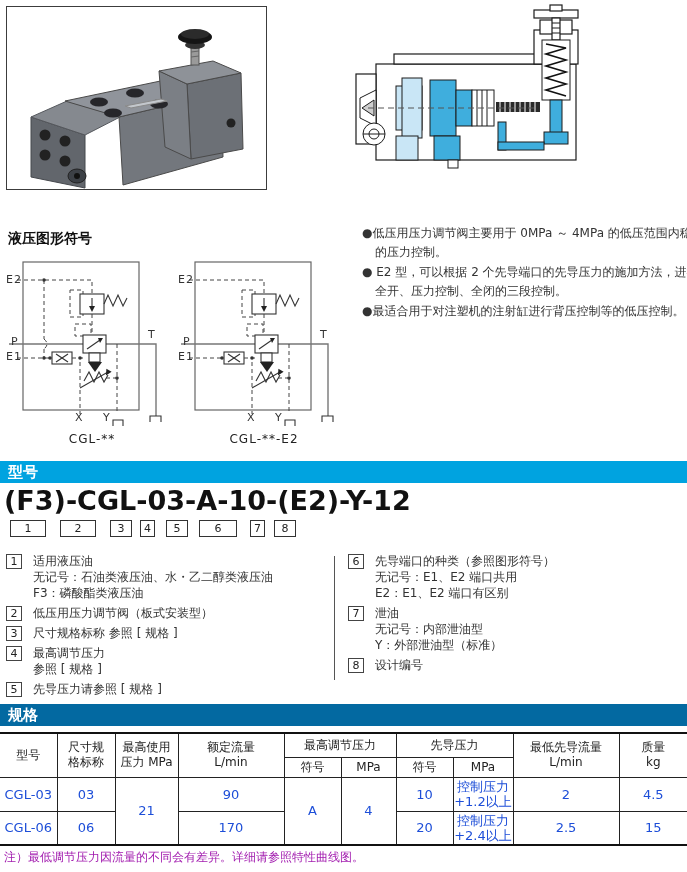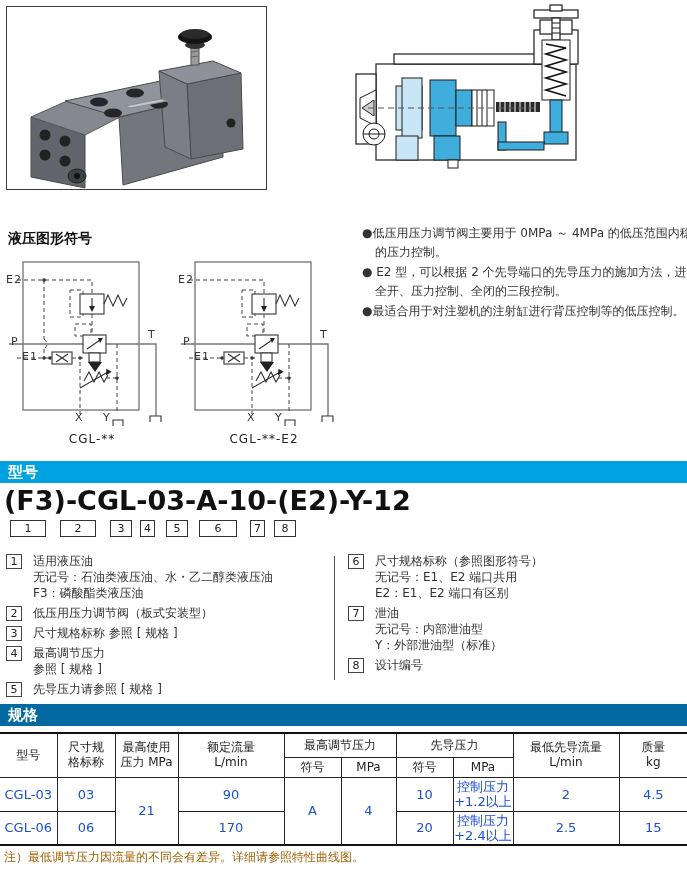--- a/index.html
+++ b/index.html
@@ -19,21 +19,21 @@
                  color:#333; margin-bottom:1px; white-space:normal; }
 
   
   .symbols-title { position:absolute; left:8px; top:230px; font-size:14px; font-weight:bold; color:#111; }
   .diagram { position:absolute; top:248px; width:168px; height:202px; }
   .diagram.d1 { left:4px; } .diagram.d2 { left:176px; }
   .diagram svg { position:absolute; left:0; top:0; }
   .dlabel { position:absolute; font-size:11px; color:#333; letter-spacing:1px; }
   .lbl-e2 { left:2px;  top:25px; }
   .lbl-p  { left:7px;  top:87px; }
-  .lbl-e1 { left:18px;  top:102px; }
+  .lbl-e1 { left:2px;  top:102px; }
   .lbl-t  { left:144px;top:80px; }
   .lbl-x  { left:71px; top:163px; }
   .lbl-y  { left:99px; top:163px; }
   .dcaption { position:absolute; left:8px; top:184px; width:160px; text-align:center;
               font-size:12px; letter-spacing:1px; color:#222; }
   .dash { fill:none; stroke:#444; stroke-width:1; stroke-dasharray:4,3; }
   .sym  { fill:#fff; stroke:#333; stroke-width:1.1; }
   .sline{ fill:none; stroke:#333; stroke-width:1.1; }
 
   
@@ -65,21 +65,21 @@
   table.spec th, table.spec td { border:1px solid #222; text-align:center; vertical-align:middle;
                white-space:pre-line; }
   table.spec th { font-size:12px; font-weight:normal; color:#222; line-height:15px; padding:2px 0; }
   table.spec td { font-size:13px; color:#1d4ed8; line-height:15px; }
   table.spec .hrow1 th { height:24px; }
   table.spec .hrow2 th { height:18px; }
   table.spec tbody tr { height:34px; }
   table.spec tbody tr:first-child td { border-top:1.5px solid #111; }
   table.spec th:first-child, table.spec td:first-child { border-left:0; }
   table.spec th:last-child, table.spec td:last-child { border-right:0;margin-top:16px; }
-  .spec-note { position:absolute; left:4px; top:849px; font-size:12px; color:#a16207;text-align:center; }
+  .spec-note { position:absolute; left:4px; top:849px; font-size:12px; color:#a21caf;text-align:center; }
 </style>
 </head>
 <body>
 
 <div class="page">
 
   <div class="photo-frame">
     <svg width="259" height="182" viewBox="0 0 259 182">
 
       <polygon points="24,110 78,128 78,181 24,170" fill="#62666c" stroke="#45484d"></polygon>
@@ -331,21 +331,21 @@
         </div>
     </div>
   </div>
 
   <div class="divider-v"></div>
 
   <div class="explain explain-right">
     <div class="ex-item">
       <span class="numbox">6</span>
       <div class="ex-lines">
-        <div>尺寸规格标称（参照图形符号）</div>
+        <div>先导端口的种类（参照图形符号）</div>
         <div>无记号：E1、E2 端口共用</div>
         <div>E2：E1、E2 端口有区别</div>
       </div>
     </div>
     <div class="ex-item">
       <span class="numbox">7</span>
       <div class="ex-lines">
         <div>泄油</div>
         <div>无记号：内部泄油型</div>
         <div>Y：外部泄油型（标准）</div>

